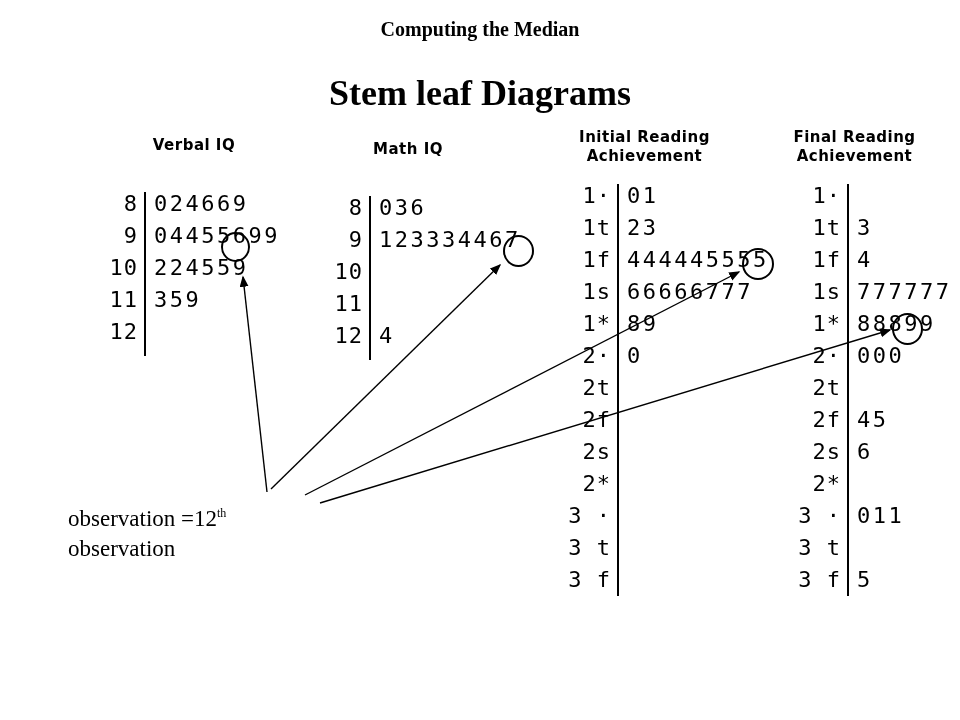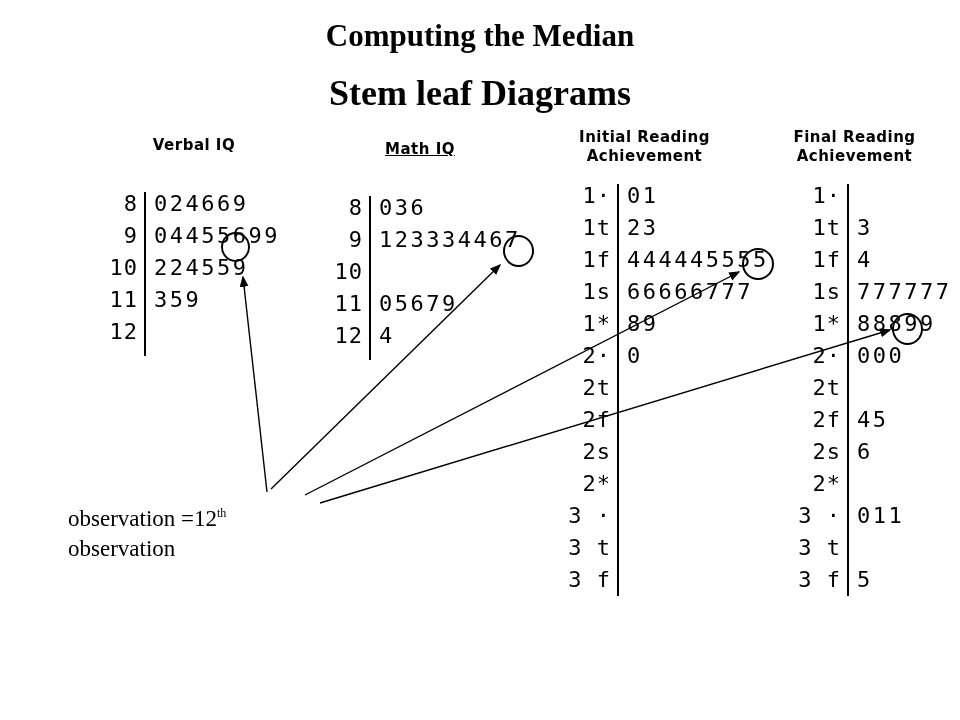--- a/index.html
+++ b/index.html
@@ -19,21 +19,21 @@
   .title {
     position: absolute;
     left: 0;
     width: 960px;
     text-align: center;
     font-family: "Liberation Serif", serif;
     font-weight: bold;
     color: #000000;
     letter-spacing: 0px;
   }
-  #title-line1 { top: 18px; font-size: 31px; }
+  #title-line1 { top: 18px; font-size: 20px; }
   #title-line2 { top: 72px; font-size: 36px; }
 
   
   .plot {
     position: absolute;
     font-family: "DejaVu Sans Mono", "Liberation Mono", monospace;
     color: #000000;
   }
   .plot-header {
     position: absolute;
@@ -139,39 +139,38 @@
       </div>
       <div class="slrow">
         <span class="stem" style="width:38px;">12</span>
         <span class="leaf"></span>
       </div>
     </div>
     <div class="circle-mark" style="left:121px; top:96px; width:25px; height:26px;"></div>
   </div>
 
   <div class="plot" id="plot-1" style="left:325px; top:140px; width:220px; height:230px;">
-    <div class="plot-header" style="left:20px; top:0px; width:150px;text-decoration:underline;">
+    <div class="plot-header" style="left:8px; top:0px; width:150px;">
       <span class="hline">Math IQ</span>
     </div>
     <div class="vrule" style="left:44px; top:56px; height:164px;"></div>
     <div class="rows" style="top:52px; left:0;">
       <div class="slrow">
         <span class="stem" style="width:38px;">8</span>
         <span class="leaf">036</span>
       </div>
       <div class="slrow">
         <span class="stem" style="width:38px;">9</span>
         <span class="leaf">123334467</span>
       </div>
       <div class="slrow">
         <span class="stem" style="width:38px;">10</span>
       </div>
       <div class="slrow">
         <span class="stem" style="width:38px;">11</span>
-        <span class="leaf">05679</span>
       </div>
       <div class="slrow">
         <span class="stem" style="width:38px;">12</span>
         <span class="leaf">4</span>
       </div>
     </div>
     <div class="circle-mark" style="left:178px; top:95px; width:27px; height:28px;"></div>
   </div>
 
   <div class="plot" id="plot-2" style="left:565px; top:128px; width:210px; height:470px;">

